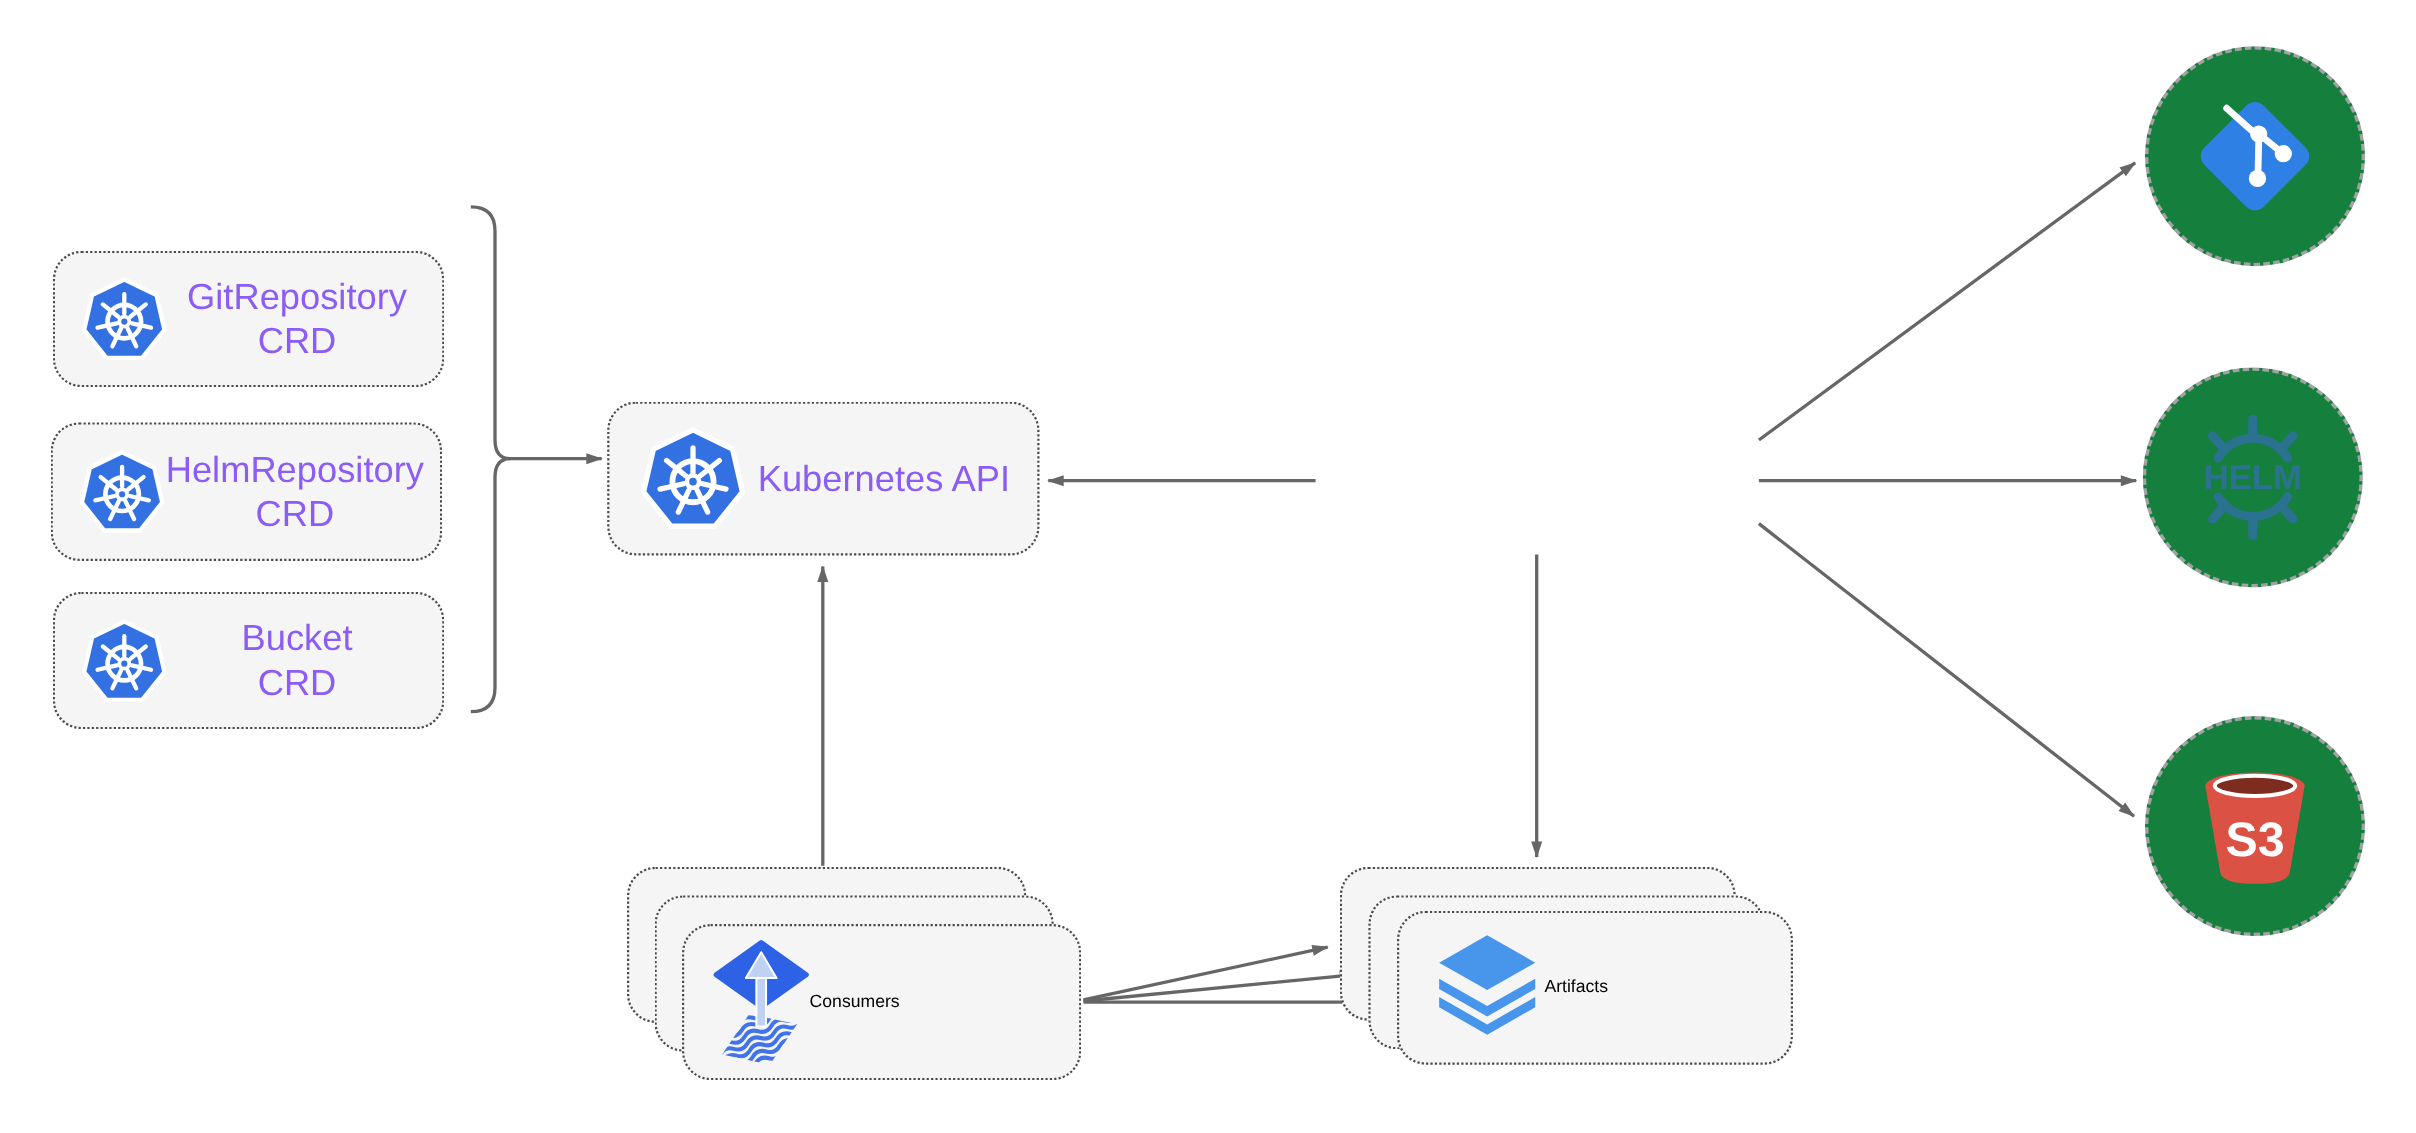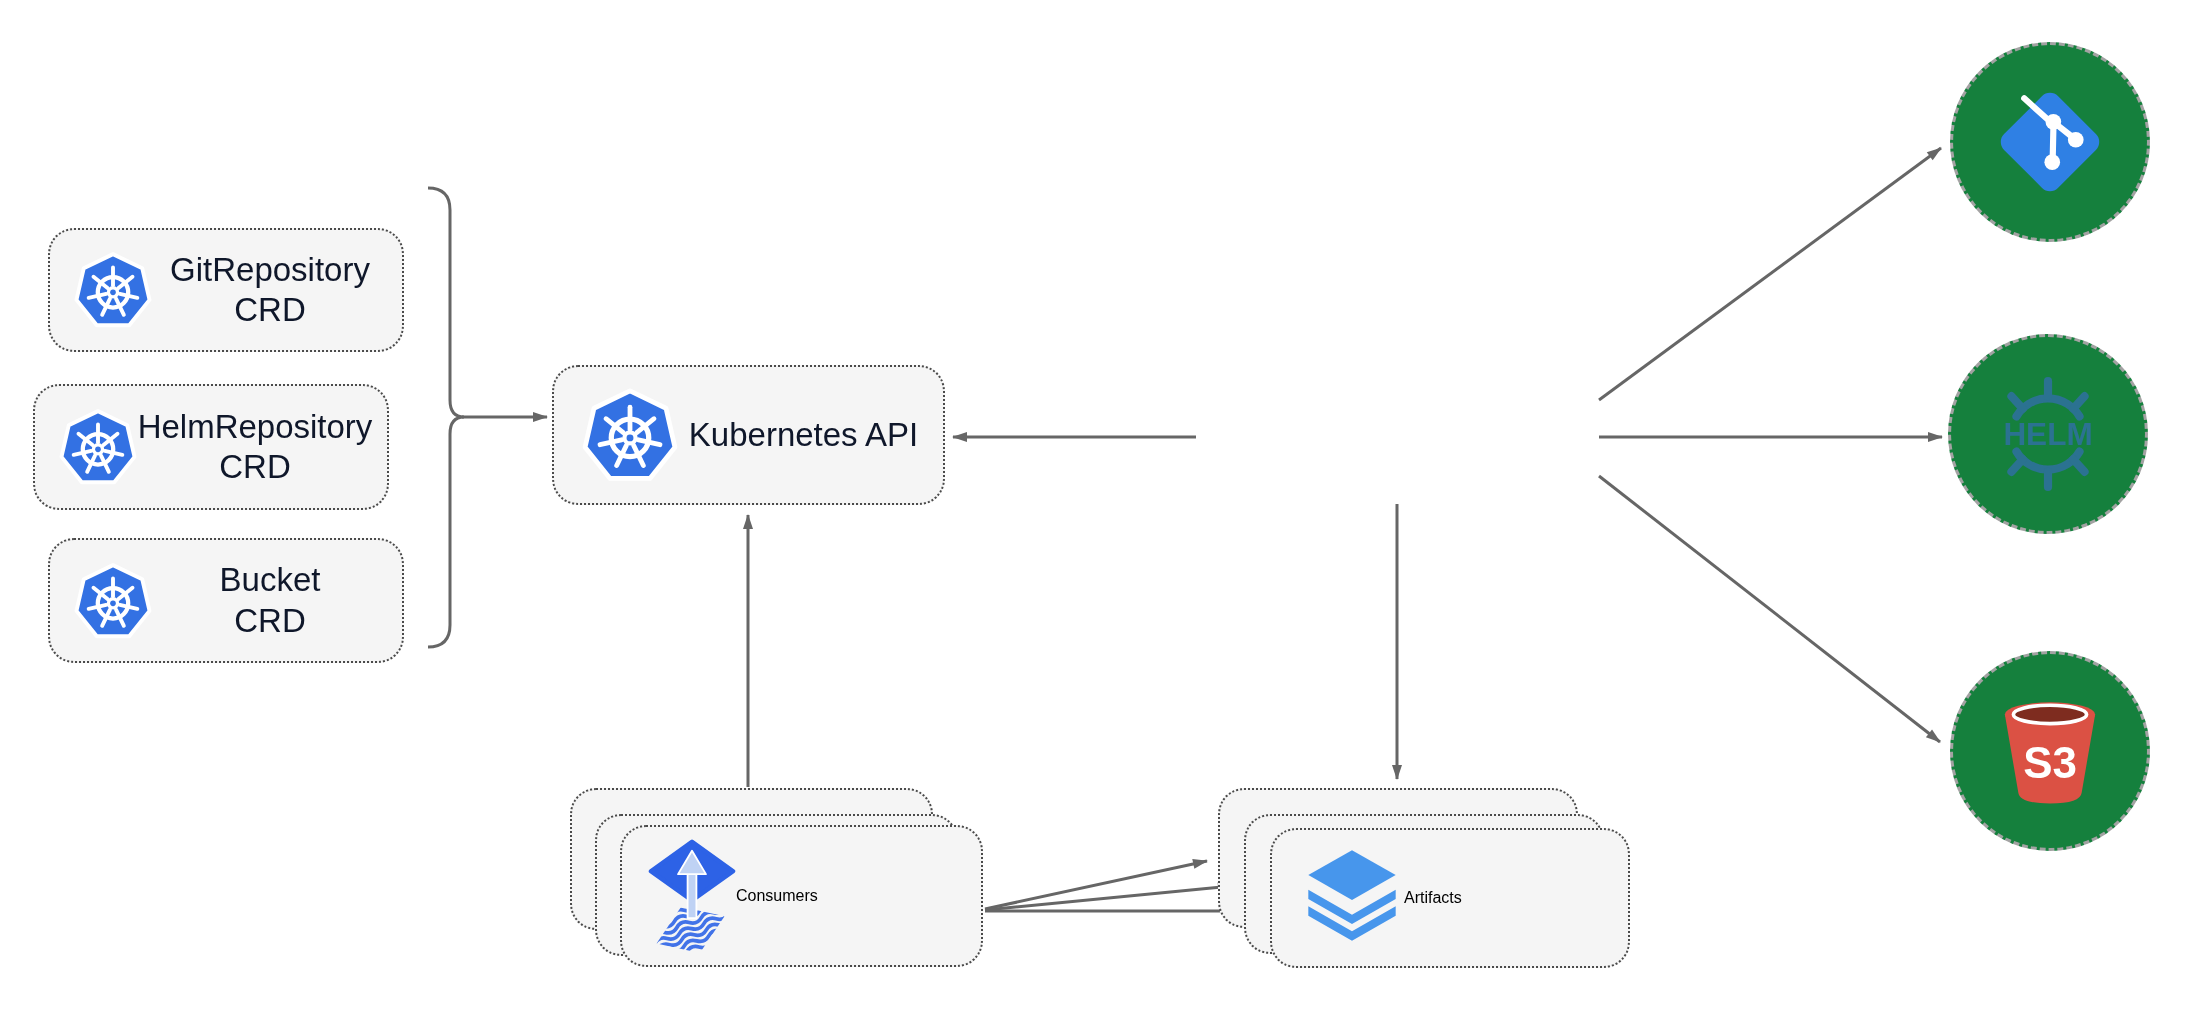--- a/index.html
+++ b/index.html
@@ -7,21 +7,21 @@
     position:relative;width:2196px;height:1030px;background:#ffffff;overflow:hidden;
     font-family:"Liberation Sans", sans-serif;color:#000;
   }
   .edges{position:absolute;left:0;top:0;width:2196px;height:1030px;pointer-events:none;}
   .node{
     position:absolute;display:flex;align-items:center;box-sizing:border-box;
     background:#f5f5f5;border:2px dotted #4a4a4a;border-radius:26px;
   }
   .node .label{
     flex:1;text-align:center;font-size:33px;line-height:1.22;white-space:pre-line;
-    color:#0f172a;padding-right:14px;
+    color:#8b5cf6;padding-right:14px;
   }
   .stack{position:absolute;}
   .stack .layer{
     position:absolute;box-sizing:border-box;background:#f5f5f5;
     border:2px dotted #4a4a4a;border-radius:26px;
   }
   .stack .front{display:flex;align-items:center;}
   .circle{
     position:absolute;width:200px;height:200px;border-radius:50%;box-sizing:border-box;
     background:#15803d;border:3px dashed #a2a2a2;display:flex;align-items:center;justify-content:center;
@@ -101,21 +101,21 @@
   </svg>
 
   <div class="node" style="left:48px;top:228px;width:356px;height:124px;">
     <svg class="icon" width="78" height="78" viewBox="0 0 100 100" style="margin-left:24px;">
         <use href="#k8s-logo"></use>
       </svg>
     <div class="label">GitRepository
 CRD</div>
   </div>
 
-  <div class="node" style="left:33px;top:384px;width:356px;height:126px;">
+  <div class="node" style="left:46px;top:384px;width:356px;height:126px;">
     <svg class="icon" width="78" height="78" viewBox="0 0 100 100" style="margin-left:24px;">
         <use href="#k8s-logo"></use>
       </svg>
     <div class="label">HelmRepository
 CRD</div>
   </div>
 
   <div class="node" style="left:48px;top:538px;width:356px;height:125px;align-items:center;">
     <svg class="icon" width="78" height="78" viewBox="0 0 100 100" style="margin-left:24px;">
         <use href="#k8s-logo"></use>
@@ -128,21 +128,21 @@
     <svg class="icon" width="96" height="96" viewBox="0 0 100 100" style="margin-left:28px;">
         <use href="#k8s-logo"></use>
       </svg>
     <div class="label">Kubernetes API</div>
   </div>
 
 
   <div class="stack" style="left:570px;top:788px;width:413px;height:194px;">
     <div class="layer" style="left:0;top:0;width:363px;height:142px;"></div>
     <div class="layer" style="left:25px;top:26px;width:363px;height:142px;"></div>
-    <div class="layer front" style="left:50px;top:37px;width:363px;height:142px;align-items:center;">
+    <div class="layer front" style="left:50px;top:52px;width:363px;height:142px;align-items:center;">
       <svg class="icon" width="88" height="121" viewBox="0 0 120 165" style="margin-left:26px;">
           <use href="#flux-logo"></use>
         </svg>
       <div class="label">Consumers</div>
     </div>
   </div>
 
   <div class="stack" style="left:1218px;top:788px;width:412px;height:192px;">
     <div class="layer" style="left:0;top:0;width:360px;height:140px;"></div>
     <div class="layer" style="left:26px;top:26px;width:360px;height:140px;"></div>

